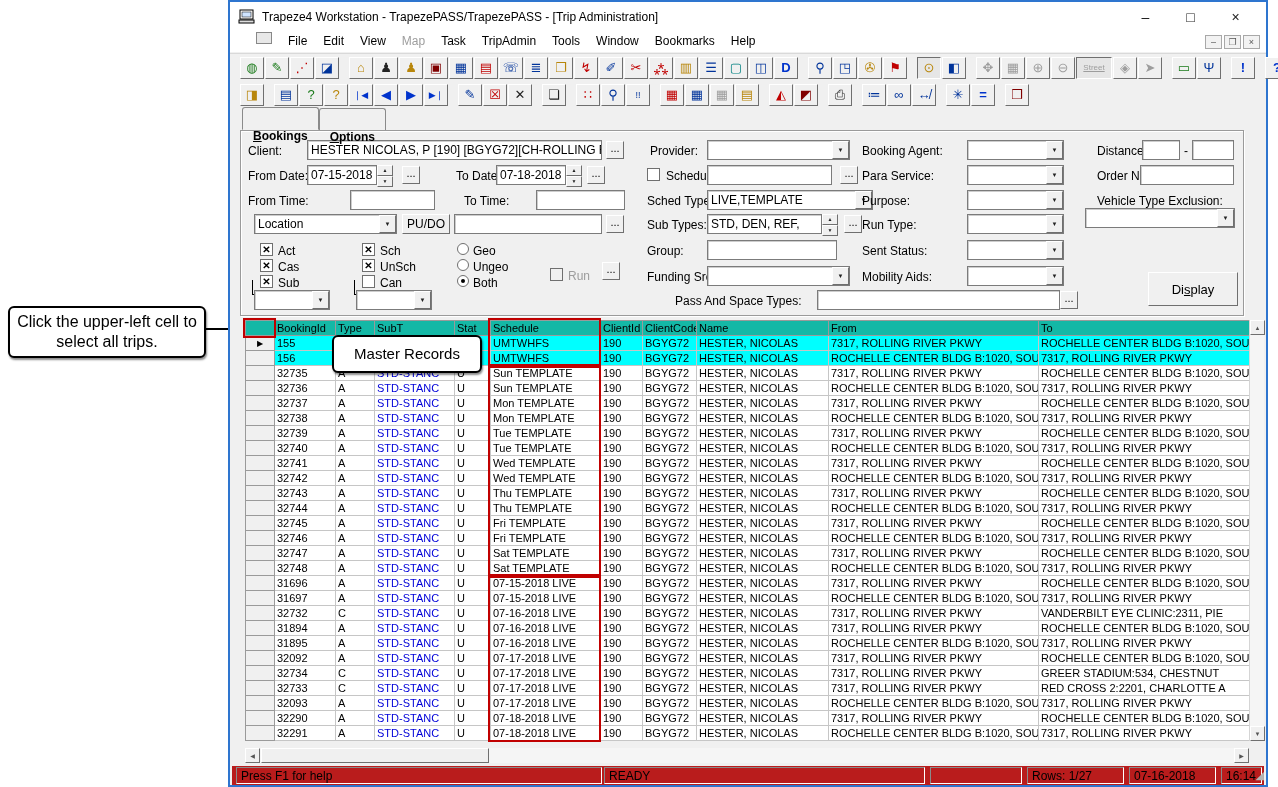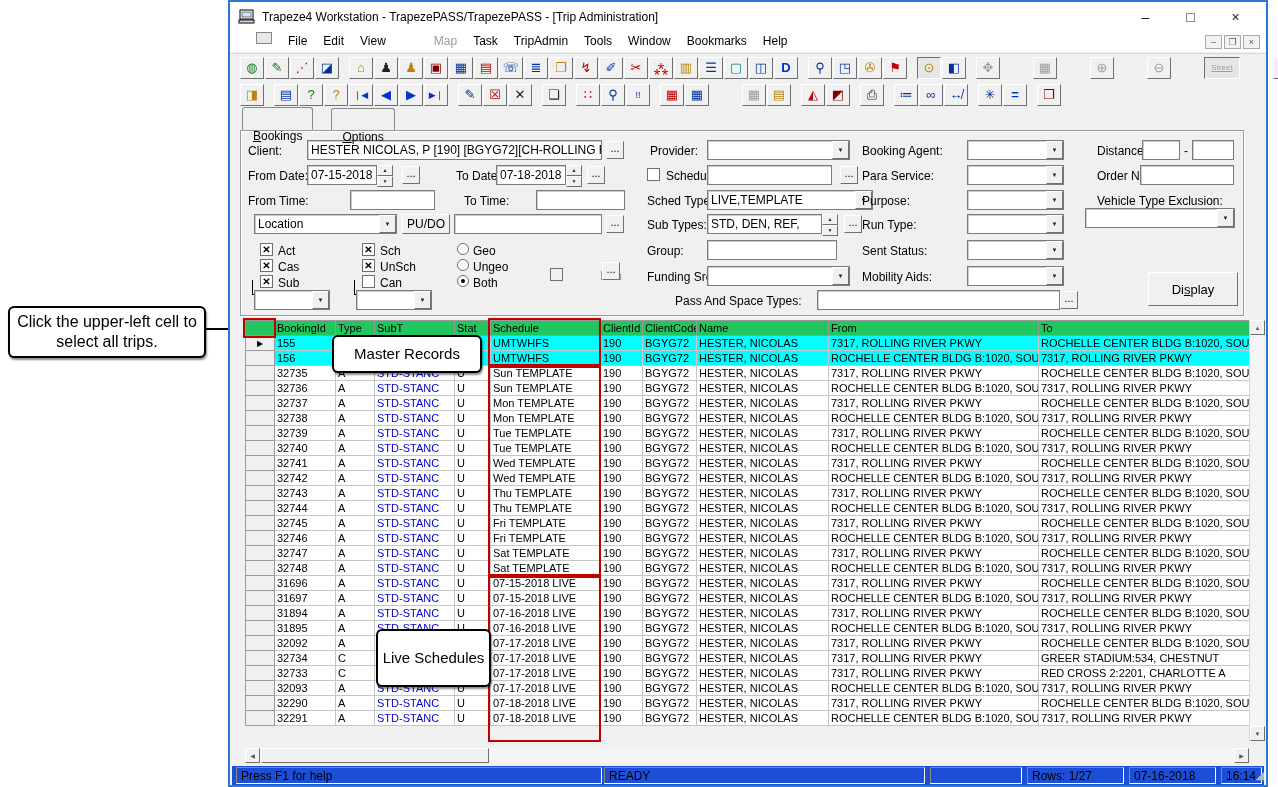--- a/index.html
+++ b/index.html
@@ -23,27 +23,27 @@
   
   .tb { left:0; right:0; background:#f0f0f0; display:flex; align-items:center; padding-left:10px; }
   .tb1 { top:51px; height:28px; border-top:1px solid #d9d9d9; }
   .tb2 { top:79px; height:27px; }
   .tbtn { width:24px; height:22px; margin-right:1px; background:#f0f0f0; border:1px solid; border-color:#ffffff #6f6f6f #6f6f6f #ffffff; display:flex; align-items:center; justify-content:center; font-size:13px; flex:none; overflow:hidden; }
   .tbtn.on { border-color:#6f6f6f #ffffff #ffffff #6f6f6f; background:#e6e6e6; }
   .tbtn.mg { margin-left:9px; }
   .tbtn.wide { width:36px; font-size:8px;text-decoration:underline; }
   .tbtn.sm { font-size:9px; }
   .tbtn.bold { font-weight:bold; }
-  .dis { color:#9d9d9d !important;margin-left:32px; }
+  .dis { color:#9d9d9d !important; }
   .c-red{color:#c00000}.c-green{color:#1a7a1a}.c-navy{color:#00339a}.c-gold{color:#b8860b}
   .c-maroon{color:#800000}.c-black{color:#222}.c-blue{color:#0033cc}.c-teal{color:#008080}
 
   
   .tabstrip { left:12px; top:106px; height:22px; display:flex; align-items:flex-end; z-index:3; }
-  .tab { display:inline-block; height:20px; padding:21px 10px 0; background:#f0f0f0; border:1px solid #8a8a8a; border-bottom:none; border-radius:3px 3px 0 0; font-size:12px; margin-right:18px; }
+  .tab { display:inline-block; height:20px; padding:21px 10px 0; background:#f0f0f0; border:1px solid #8a8a8a; border-bottom:none; border-radius:3px 3px 0 0; font-size:12px; margin-right:0;font-weight:bold; }
   .tab.active { height:22px; border-bottom:1px solid #f0f0f0; }
   .tab::first-letter { text-decoration:underline; }
   .panel { left:10px; top:128px; width:1004px; height:186px; border:1px solid #9a9a9a; box-shadow:inset 1px 1px 0 #ffffff, 1px 1px 0 #ffffff; background:#f0f0f0; }
 
   .lbl { position:absolute; font-size:12px; color:#000; white-space:nowrap; }
   .lbl.dis { color:#9d9d9d; }
   .txt { position:absolute; height:20px; background:#fff; border:1px solid #7b7b7b; box-shadow:inset 1px 1px 0 #cdcdcd; font-size:12px; padding:2px 3px 0; white-space:nowrap; overflow:hidden; }
   .dd { position:absolute; height:20px; background:#fff; border:1px solid #7b7b7b; box-shadow:inset 1px 1px 0 #cdcdcd; font-size:12px; }
   .ddv { position:absolute; left:3px; top:2px; right:18px; overflow:hidden; white-space:nowrap; }
   .ddb { position:absolute; right:0; top:0; bottom:0; width:17px; background:#f0f0f0; border:1px solid; border-color:#ffffff #6f6f6f #6f6f6f #ffffff; font-size:6px; color:#222; display:flex; align-items:center; justify-content:center; }
@@ -53,39 +53,39 @@
   .btn { position:absolute; background:#f0f0f0; border:1px solid; border-color:#ffffff #6f6f6f #6f6f6f #ffffff; font-size:12px; display:flex; align-items:center; justify-content:center; }
   .cb { position:absolute; width:13px; height:13px; background:#fff; border:1px solid #6f6f6f; font-size:10px; line-height:11px; text-align:center; font-weight:bold; color:#000; }
   .cb.disbox { background:#f0f0f0; }
   .radio { position:absolute; width:12px; height:12px; border-radius:50%; background:#fff; border:1px solid #6f6f6f; }
   .radio.sel::after { content:""; position:absolute; left:3px; top:3px; width:4px; height:4px; border-radius:50%; background:#000; }
   .bracket { position:absolute; width:6px; height:15px; border-left:1px solid #000; border-bottom:1px solid #000; }
   .accel { text-decoration:underline; }
 
   
   .grid { left:15px; top:318px; width:1004px; background:#fff; border-collapse:collapse; table-layout:fixed; font-size:11px; }
-  .grid th { height:15px; background:#22c55e; border:1px solid #9a9a9a; font-weight:normal; text-align:left; padding:0 2px; overflow:hidden; white-space:nowrap; }
+  .grid th { height:15px; background:#14b8a6; border:1px solid #9a9a9a; font-weight:normal; text-align:left; padding:0 2px; overflow:hidden; white-space:nowrap; }
   .grid td { height:15px; line-height:13px; border:1px solid #c6c6c6; padding:0 2px; overflow:hidden; white-space:nowrap; }
   .grid td.selcell { background:#f0f0f0; border:1px solid #9a9a9a; text-align:center; font-size:8px; padding:0; }
   .grid tr.sel td:not(.selcell) { background:#00ffff; }
   .grid td.blue { color:#0000d8; }
 
   .vscroll { left:1019px; top:318px; width:15px; height:421px; background:#f5f5f5; border-left:1px solid #d5d5d5; }
   .hscroll { left:15px; top:746px; width:1004px; height:15px; background:#f5f5f5; }
   .sbtn { position:absolute; width:15px; height:15px; background:#f0f0f0; border:1px solid; border-color:#ffffff #6f6f6f #6f6f6f #ffffff; font-size:6px; color:#555; display:flex; align-items:center; justify-content:center; }
   .sthumb { position:absolute; background:#f0f0f0; border:1px solid; border-color:#ffffff #6f6f6f #6f6f6f #ffffff; }
 
   
   .red-rect { position:absolute; border:2px solid #c00000; pointer-events:none; }
   .callout { position:absolute; background:#fff; border:2px solid #000; border-radius:6px; box-shadow:1px 2px 2px rgba(0,0,0,.45); display:flex; align-items:center; justify-content:center; text-align:center; font-size:15px; color:#000; line-height:1.25; z-index:5; padding:2px 4px; }
   .arrowline { position:absolute; height:2px; background:#000; }
   .arrowhead { position:absolute; width:0; height:0; border-left:9px solid #000; border-top:5px solid transparent; border-bottom:5px solid transparent; }
 
   
-  .statusbar { left:2px; right:2px; top:764px; height:19px; background:#1d4ed8; }
+  .statusbar { left:2px; right:2px; top:764px; height:19px; background:#b91c1c; }
   .seg { position:absolute; top:1px; height:17px; border:1px solid; border-color:#8a8a8a #ffffff #ffffff #8a8a8a; font-size:12px; padding:1px 4px 0; white-space:nowrap; overflow:hidden; }
   .grip { position:absolute; right:0; top:3px; font-size:11px; color:#b5b5b5; }
 </style>
 </head>
 <body>
 
 <div id="page">
 
   <div class="callout abs" style="left:8px;top:306px;width:198px;height:52px;font-size:16px;">Click the upper-left cell to select all trips.</div>
   <div class="arrowline" style="left:206px;top:328px;width:28px;"></div>
@@ -769,20 +769,33 @@
             <td class="blue">STD-STANC</td>
             <td>U</td>
             <td>07-15-2018 LIVE</td>
             <td>190</td>
             <td>BGYG72</td>
             <td>HESTER, NICOLAS</td>
             <td>ROCHELLE CENTER BLDG B:1020, SOUTHSIDE C</td>
             <td>7317, ROLLING RIVER PKWY</td>
           </tr>
 
+          <tr>
+            <td class="selcell"></td>
+            <td>32732</td>
+            <td>C</td>
+            <td class="blue">STD-STANC</td>
+            <td>U</td>
+            <td>07-16-2018 LIVE</td>
+            <td>190</td>
+            <td>BGYG72</td>
+            <td>HESTER, NICOLAS</td>
+            <td>7317, ROLLING RIVER PKWY</td>
+            <td>VANDERBILT EYE CLINIC:2311, PIE</td>
+          </tr>
 
           <tr>
             <td class="selcell"></td>
             <td>31894</td>
             <td>A</td>
             <td class="blue">STD-STANC</td>
             <td>U</td>
             <td>07-16-2018 LIVE</td>
             <td>190</td>
             <td>BGYG72</td>
@@ -900,21 +913,20 @@
       <span class="sthumb" style="left:16px;top:0;width:228px;height:15px"></span>
       <span class="sbtn" style="right:0;top:0">▶</span>
     </div>
 
     <div class="red-rect" style="left:13px;top:316px;width:33px;height:20px"></div>
     <div class="red-rect" style="left:258px;top:316px;width:113px;height:48px"></div>
     <div class="red-rect" style="left:258px;top:364px;width:113px;height:210px"></div>
     <div class="red-rect" style="left:258px;top:574px;width:113px;height:166px"></div>
 
     <div class="callout" style="left:102px;top:333px;width:150px;height:38px">Master Records</div>
-    <div class="callout" style="left:146px;top:627px;width:115px;height:58px">Live Schedules</div>
 
     <div class="statusbar abs">
       <span class="seg" style="left:4px;width:366px">Press F1 for help</span>
       <span class="seg" style="left:372px;width:321px">READY</span>
       <span class="seg" style="left:698px;width:92px"></span>
       <span class="seg" style="left:795px;width:97px">Rows: 1/27</span>
       <span class="seg" style="left:897px;width:87px">07-16-2018</span>
       <span class="seg" style="left:989px;width:41px">16:14</span>
       <span class="grip">◢</span>
     </div>

